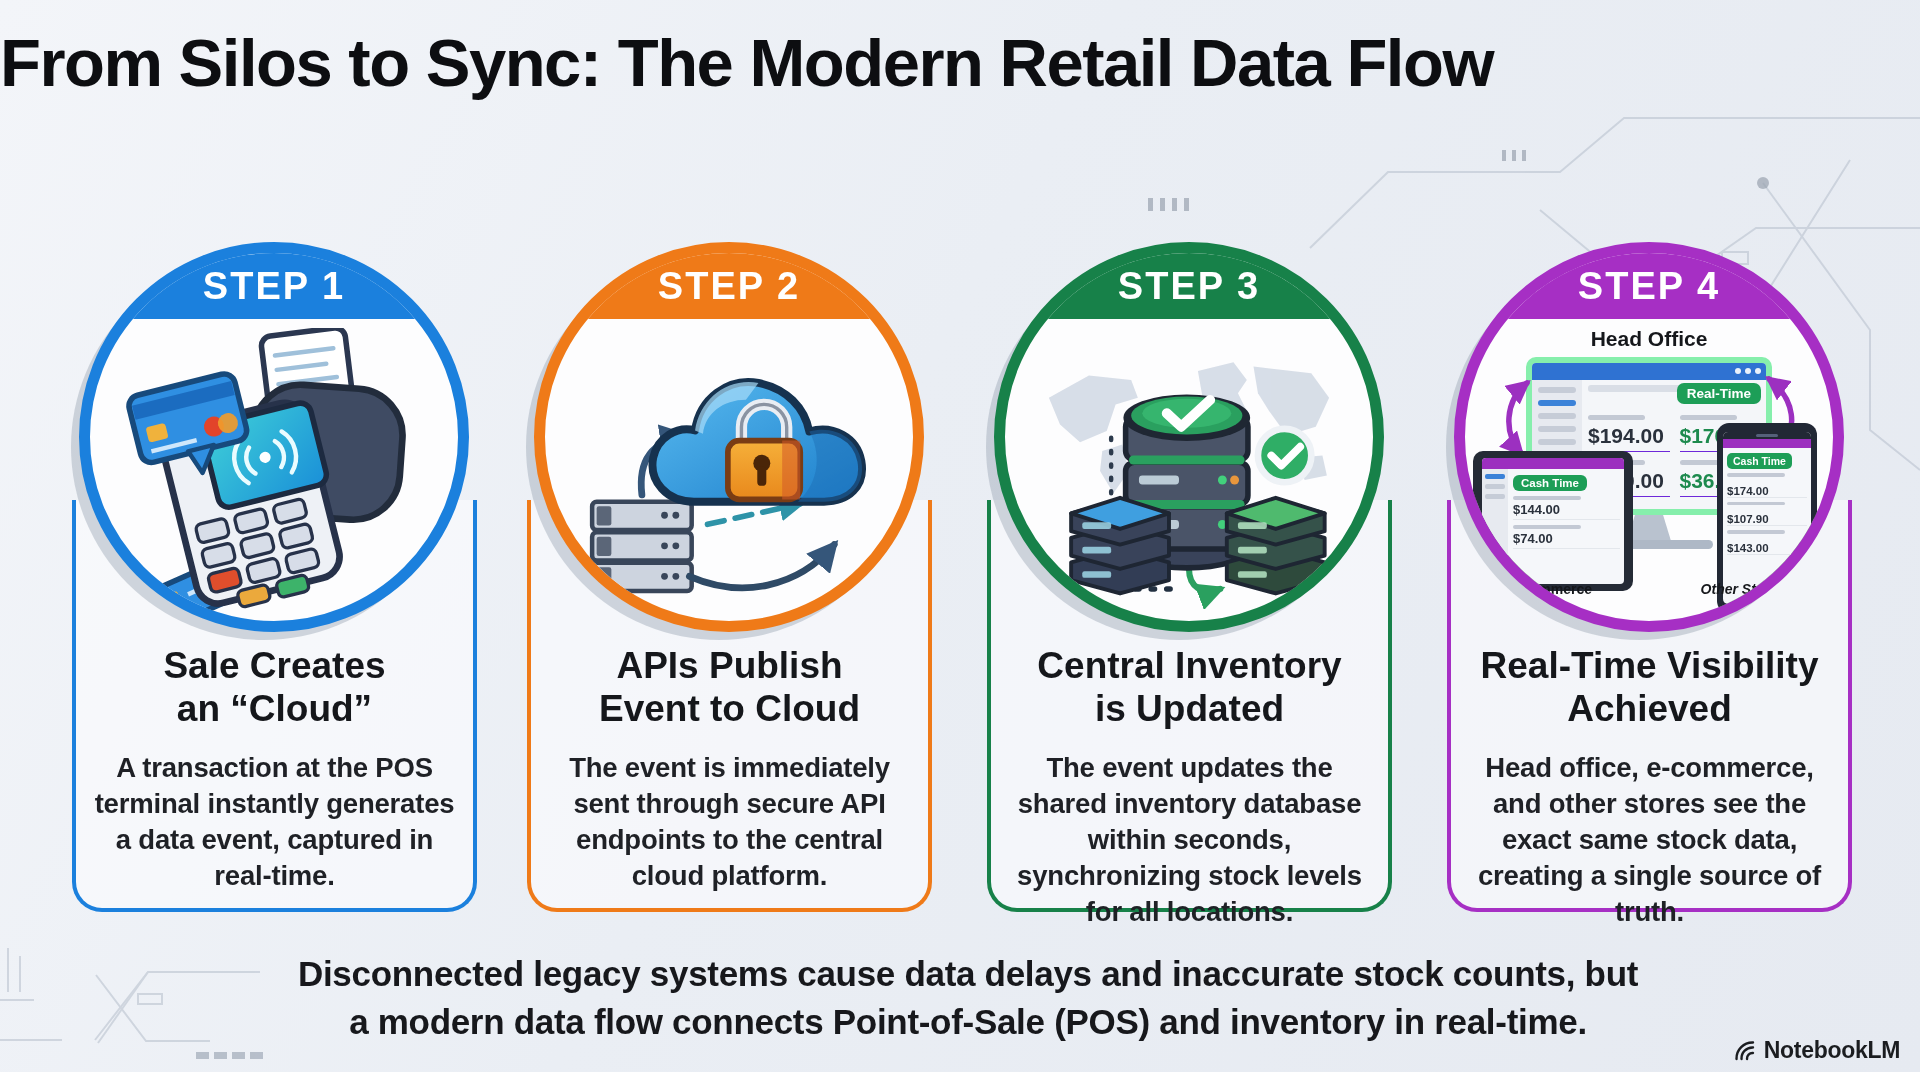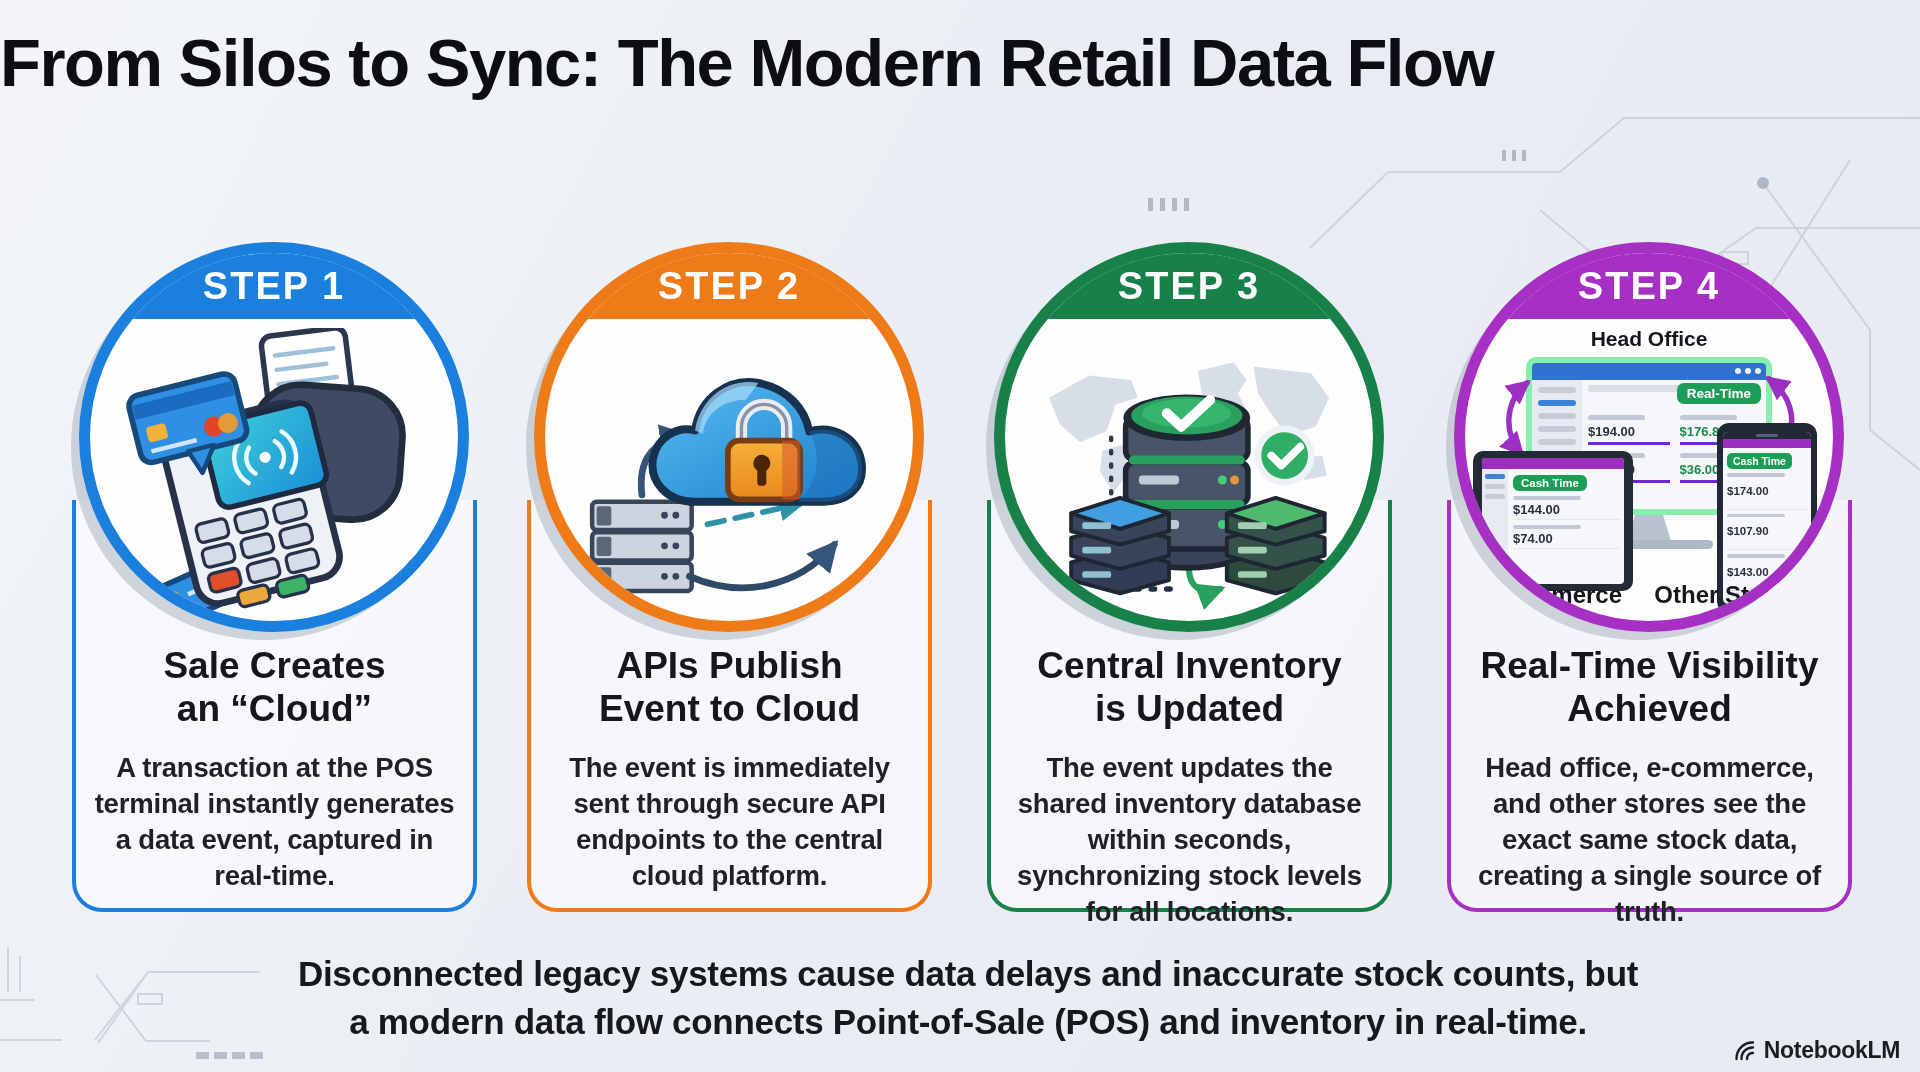--- a/index.html
+++ b/index.html
@@ -41,21 +41,21 @@
   .sidebar .bar{height:6px;border-radius:3px;background:#c6ccd7;margin:0 6px 7px;}
   .sidebar .bar.active{background:#3b82d8;}
   .mbody{position:absolute;left:56px;right:5px;top:22px;bottom:2px;}
   .rowbar{height:7px;border-radius:3px;background:#d9dee6;width:58%;margin-bottom:4px;}
   .pill{display:inline-block;background:#1d9e57;color:#fff;font-weight:700;
     border-radius:7px;padding:3px 10px;}
   .mon-pill{position:absolute;top:-2px;right:0;font-size:13.5px;}
   .pricegrid{position:absolute;left:0;right:0;top:30px;display:grid;
     grid-template-columns:1fr 1fr;gap:8px 10px;}
   .cell .lbl{height:5px;width:70%;border-radius:3px;background:#c3c9d4;margin-bottom:4px;}
-  .cell .val{font-size:13px;font-weight:800;color:#2a313c;border-bottom:3px solid #6d28d9;padding-bottom:3px;}
+  .cell .val{font-size:21px;font-weight:800;color:#2a313c;border-bottom:1px solid #6d28d9;padding-bottom:3px;}
   .cell .val.green{color:#1d8a4e;}
   .stand-neck{position:absolute;left:50%;transform:translateX(-50%);top:196px;width:44px;height:26px;
     background:#b9c2cf;clip-path:polygon(18% 0,82% 0,100% 100%,0 100%);z-index:0;}
   .stand-base{position:absolute;left:50%;transform:translateX(-50%);top:221px;width:128px;height:9px;
     border-radius:5px;background:#aeb8c6;z-index:0;}
   .tablet{position:absolute;left:8px;top:132px;width:142px;height:126px;background:#252b36;
     border-radius:10px;padding:7px 9px;z-index:3;}
   .tscreen{position:relative;height:100%;background:#f5f7fa;border-radius:4px;overflow:hidden;}
   .pbar{height:11px;background:#9c2fbf;}
   .tside{position:absolute;left:0;top:11px;bottom:0;width:26px;background:#e7eaf0;padding-top:5px;}
@@ -66,24 +66,24 @@
   .sm .lbl{height:4px;width:64%;border-radius:2px;background:#c3c9d4;margin:5px 0 2px;}
   .sm .val{font-size:13px;font-weight:800;color:#2a313c;border-bottom:1px solid #e3e7ec;padding-bottom:2px;}
   .phone{position:absolute;right:16px;top:104px;width:88px;height:172px;background:#222835;
     border-radius:12px;padding:9px 6px;z-index:3;}
   .phscreen{position:relative;height:100%;background:#f5f7fa;border-radius:5px;overflow:hidden;}
   .notch{height:7px;background:#222835;position:relative;}
   .notch i{position:absolute;left:50%;transform:translateX(-50%);top:2px;width:22px;height:3px;border-radius:2px;background:#55607a;display:block;}
   .phbody{padding:3px 4px 0;}
   .ph-pill{font-size:10.5px;padding:2px 6px;border-radius:5px;display:inline-block;margin-top:2px;}
   .xs .lbl{height:3.5px;width:72%;border-radius:2px;background:#c3c9d4;margin:4px 0 2px;}
-  .xs .val{font-size:11.5px;font-weight:800;color:#2a313c;border-bottom:1px solid #e3e7ec;padding-bottom:12px;margin-top:8px;}
-  .dev-label{position:absolute;top:262px;font-size:24px;font-weight:800;color:#15171b;text-align:center;z-index:4;}
+  .xs .val{font-size:11.5px;font-weight:800;color:#2a313c;border-bottom:1px solid #e3e7ec;padding-bottom:0;margin-top:8px;}
+  .dev-label{position:absolute;top:262px;font-size:14px;font-weight:800;color:#15171b;text-align:center;z-index:4;}
   .ec-label{left:0;width:170px;}
-  .os-label{right:16px;width:180px;}
+  .os-label{right:0;width:180px;font-style:italic;}
   .scene-arrows{position:absolute;inset:0;z-index:2;pointer-events:none;}
   
   .summary{position:absolute;top:950px;left:0;right:0;text-align:center;z-index:3;
     font-size:35px;line-height:1.36;font-weight:600;color:#17181c;letter-spacing:-.3px;margin-left:16px;}
   .summary span{display:block;}
   .brand{position:absolute;right:20px;bottom:8px;display:flex;align-items:center;gap:7px;z-index:3;}
   .brand-name{font-size:23px;font-weight:600;color:#1b1d20;letter-spacing:-.3px;text-align:center;}
 </style>
 </head>
 <body>

